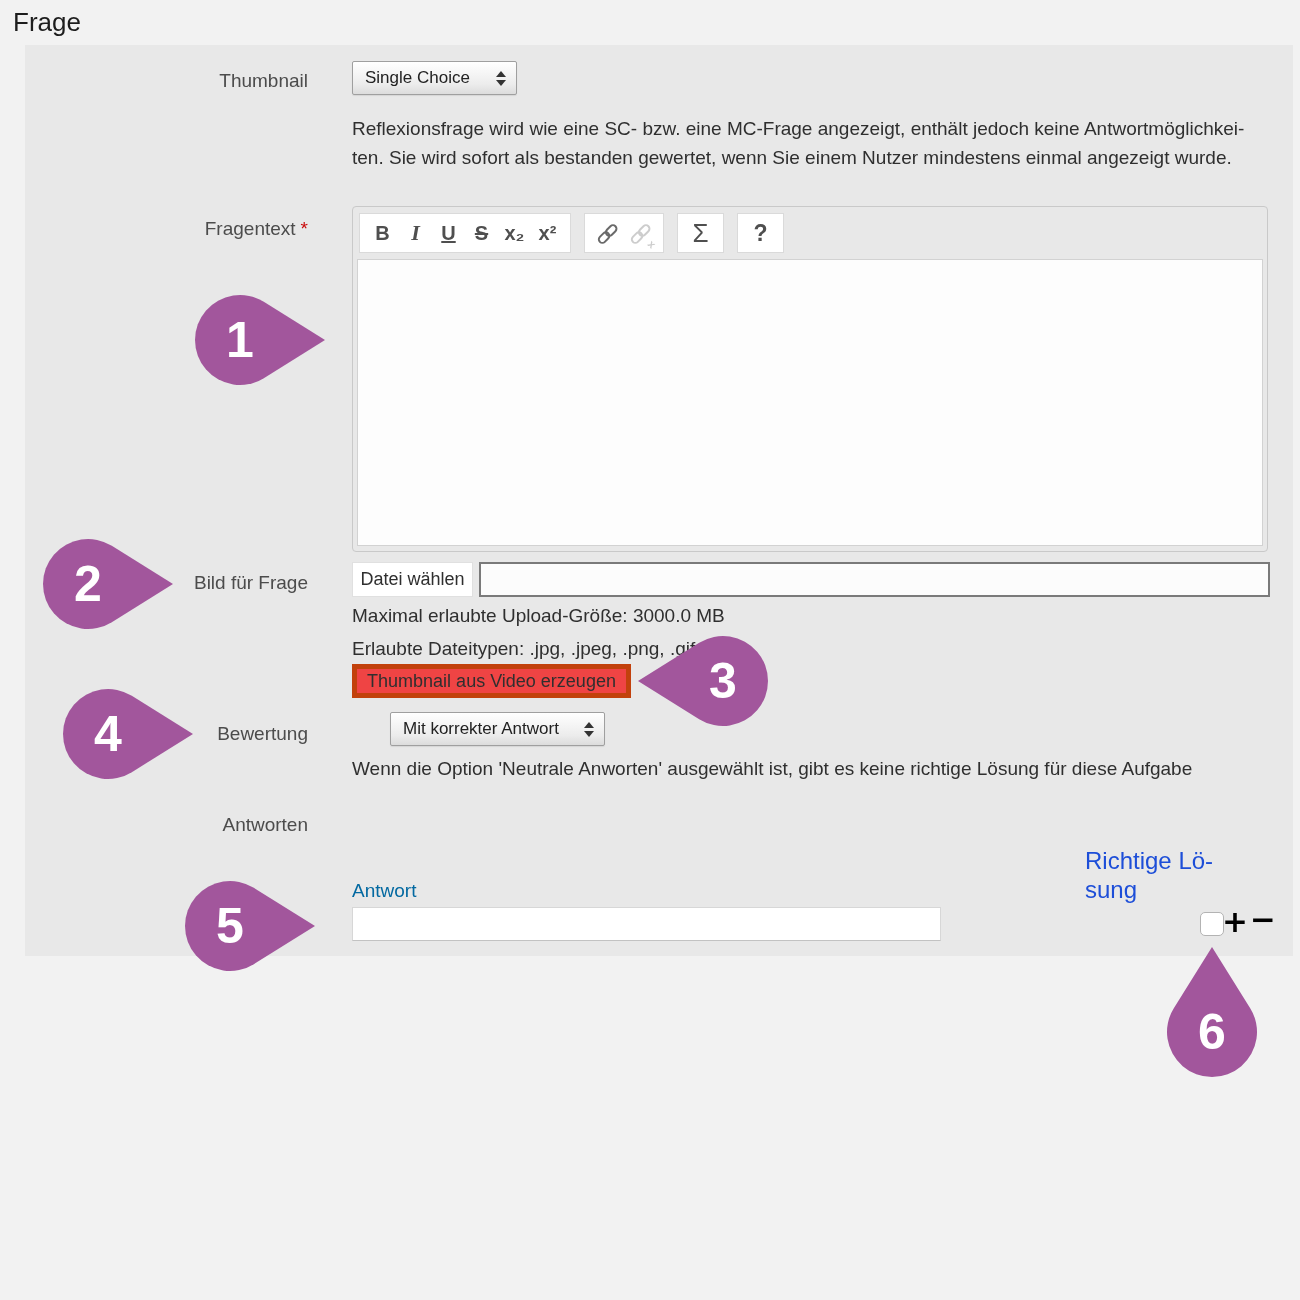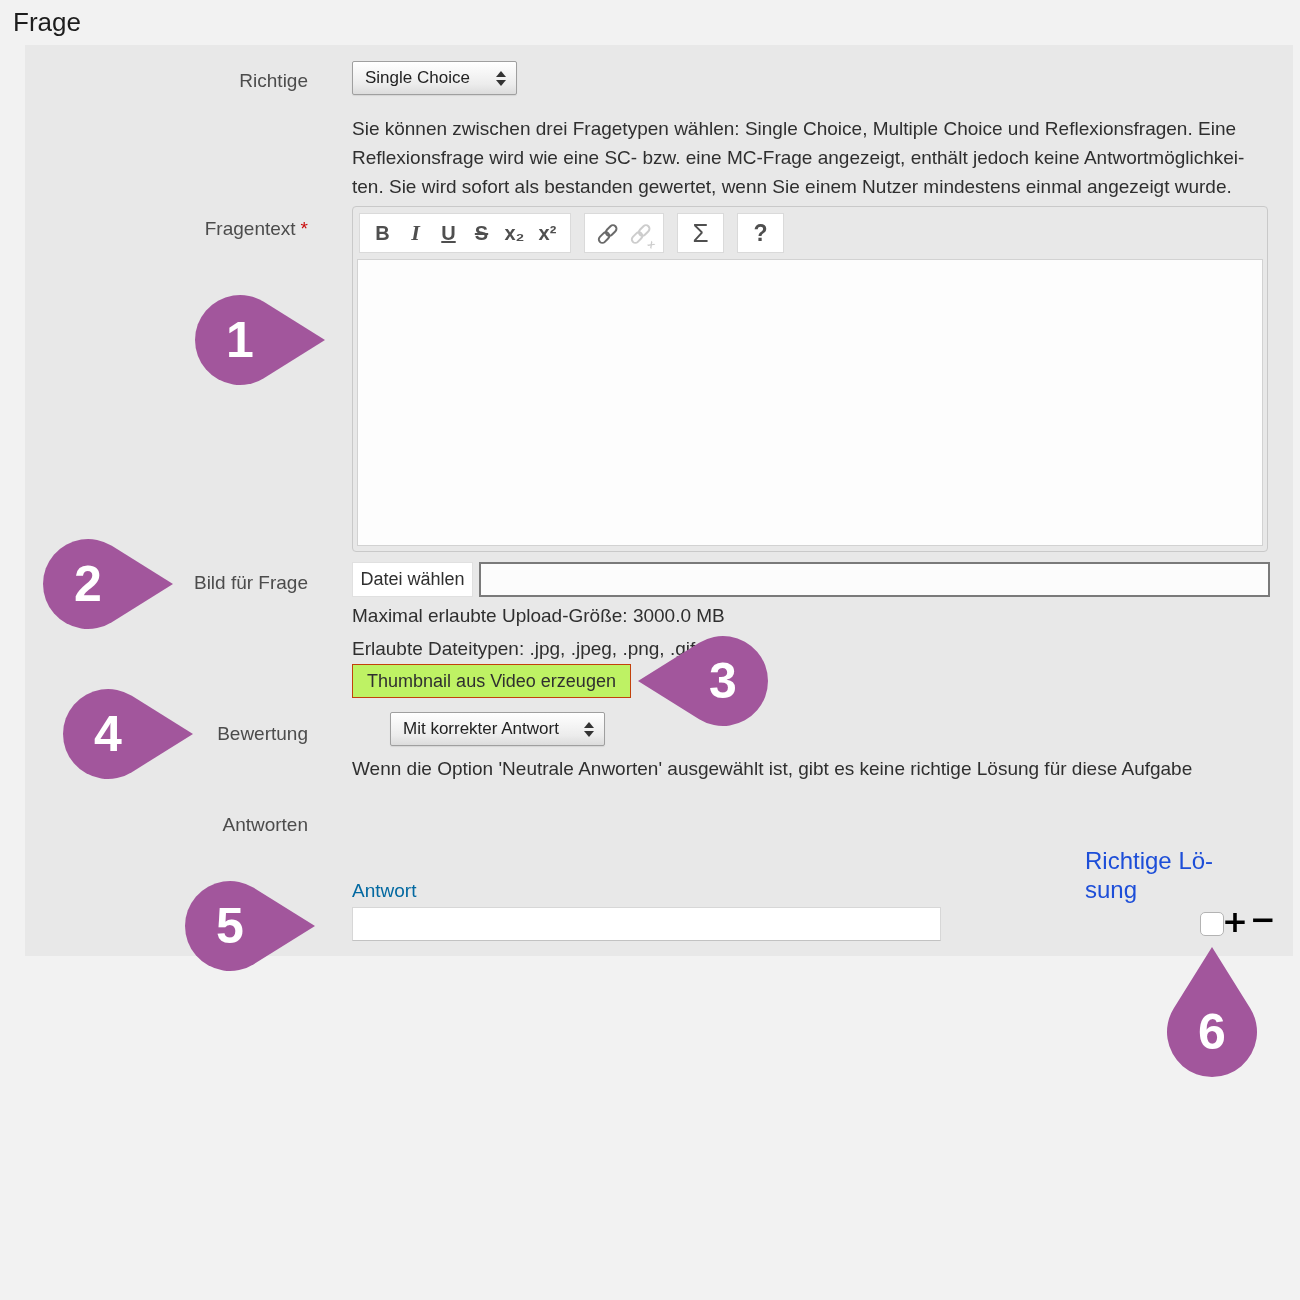--- a/index.html
+++ b/index.html
@@ -74,21 +74,21 @@
     position:absolute; left:352px; top:562px; width:121px; height:35px;
     background:#fff; border:1px solid #e0e0e0; font-size:18px; color:#2f2f2f;
     display:flex; align-items:center; justify-content:center; cursor:pointer;
   }
   .file-input {
     position:absolute; left:479px; top:562px; width:791px; height:35px;
     background:#fcfcfc; border:2px solid #7a7a7a; font-size:17px; padding:0 8px;
   }
   .thumb-btn {
     position:absolute; left:352px; top:664px; width:279px; height:34px;
-    background:#bef264; border:1px solid #c2410c; font-size:18px; color:#2f2f2f;
+    background:#ef4444; border:5px solid #c2410c; font-size:18px; color:#2f2f2f;
     display:flex; align-items:center; justify-content:center; cursor:pointer;
   }
   
   .answer-hdr { position:absolute; left:352px; top:880px; font-size:19px; color:#0369a1; }
   .answer-input {
     position:absolute; left:352px; top:907px; width:589px; height:34px;
     background:#fff; border:1px solid #d7d7d7; border-bottom-color:#c2c2c2;
     font-size:17px; padding:0 8px;
   }
   .correct-hdr { position:absolute; left:1085px; top:846px; font-size:24px; color:#1d4ed8; line-height:29px; }
@@ -110,30 +110,29 @@
 </style>
 </head>
 <body>
 
 <div class="page">
 
   <div class="page-title">Frage</div>
 
   <div class="panel"></div>
 
-  <div class="lbl" style="top:67px;">Richtige</div>
+  <div class="lbl" style="top:67px;">Thumbnail</div>
   <div class="mselect" style="left:352px; top:61px; width:165px;">
     <span class="txt">Single Choice</span>
     <span class="arrows">
         <i class="up"></i>
         <i class="dn"></i>
       </span>
   </div>
   <div class="helptext" style="left:352px; top:114px; width:920px;">
-    <div>Sie können zwischen drei Fragetypen wählen: Single Choice, Multiple Choice und Reflexionsfragen. Eine</div>
     <div>Reflexionsfrage wird wie eine SC- bzw. eine MC-Frage angezeigt, enthält jedoch keine Antwortmöglichkei-</div>
     <div>ten. Sie wird sofort als bestanden gewertet, wenn Sie einem Nutzer mindestens einmal angezeigt wurde.</div>
   </div>
 
   <div class="lbl" style="top:215px;">
     <span>Fragentext</span><span class="req">*</span>
   </div>
 
   <div class="editor-wrap">
     <div class="toolbar">

